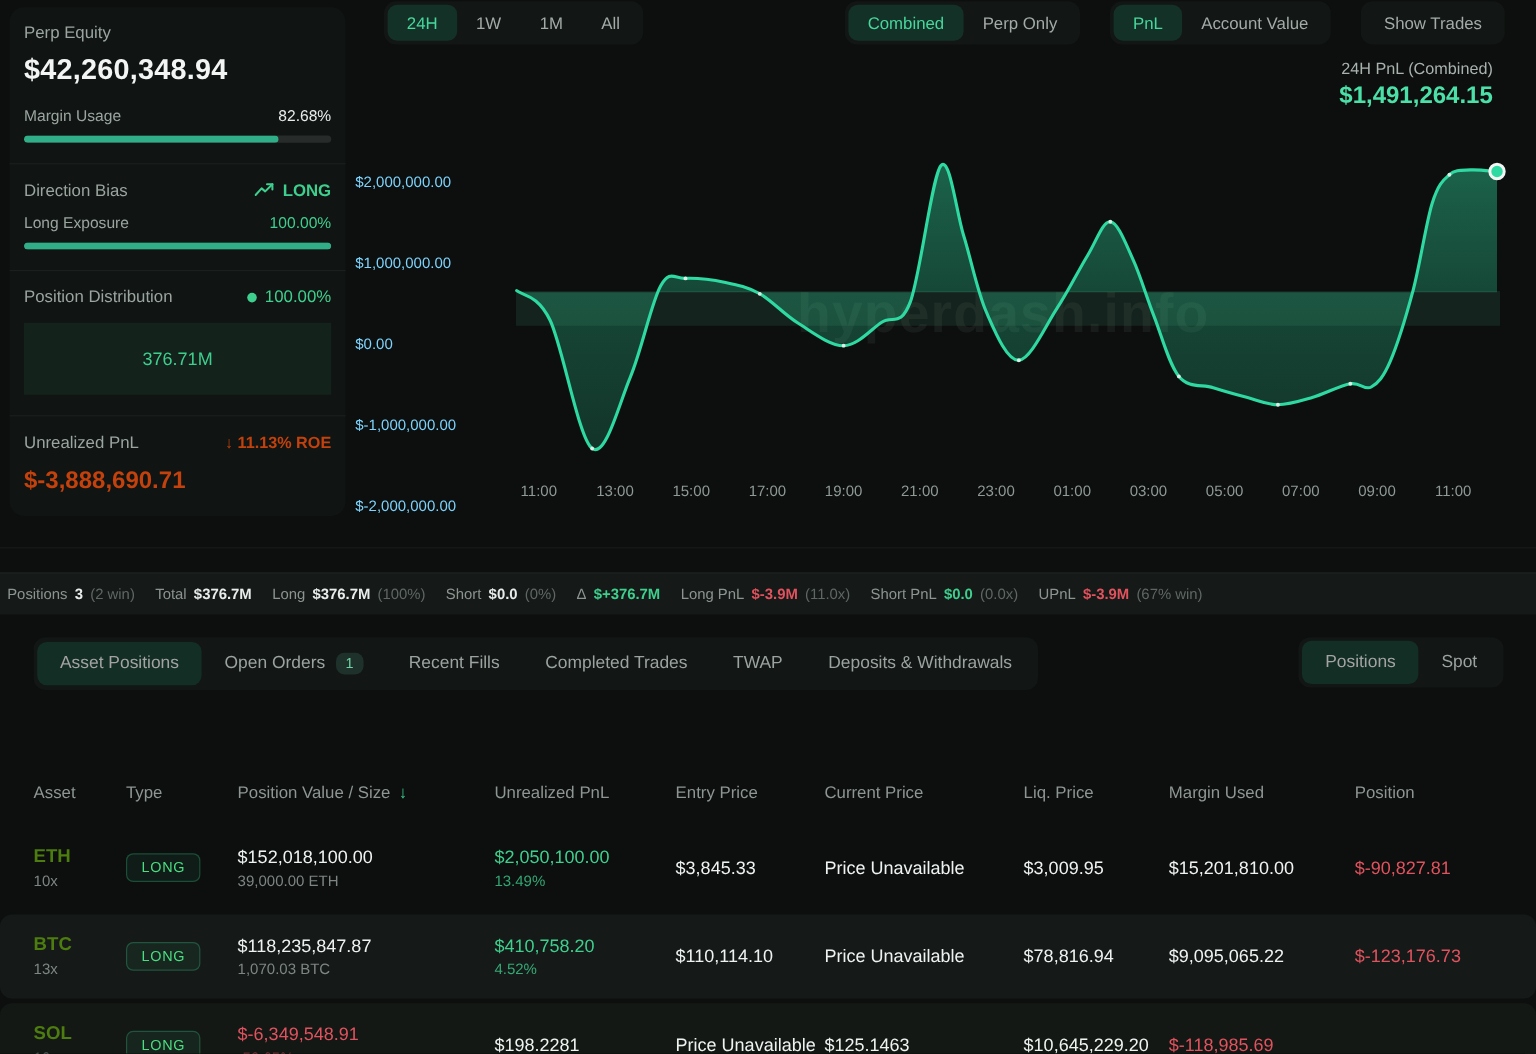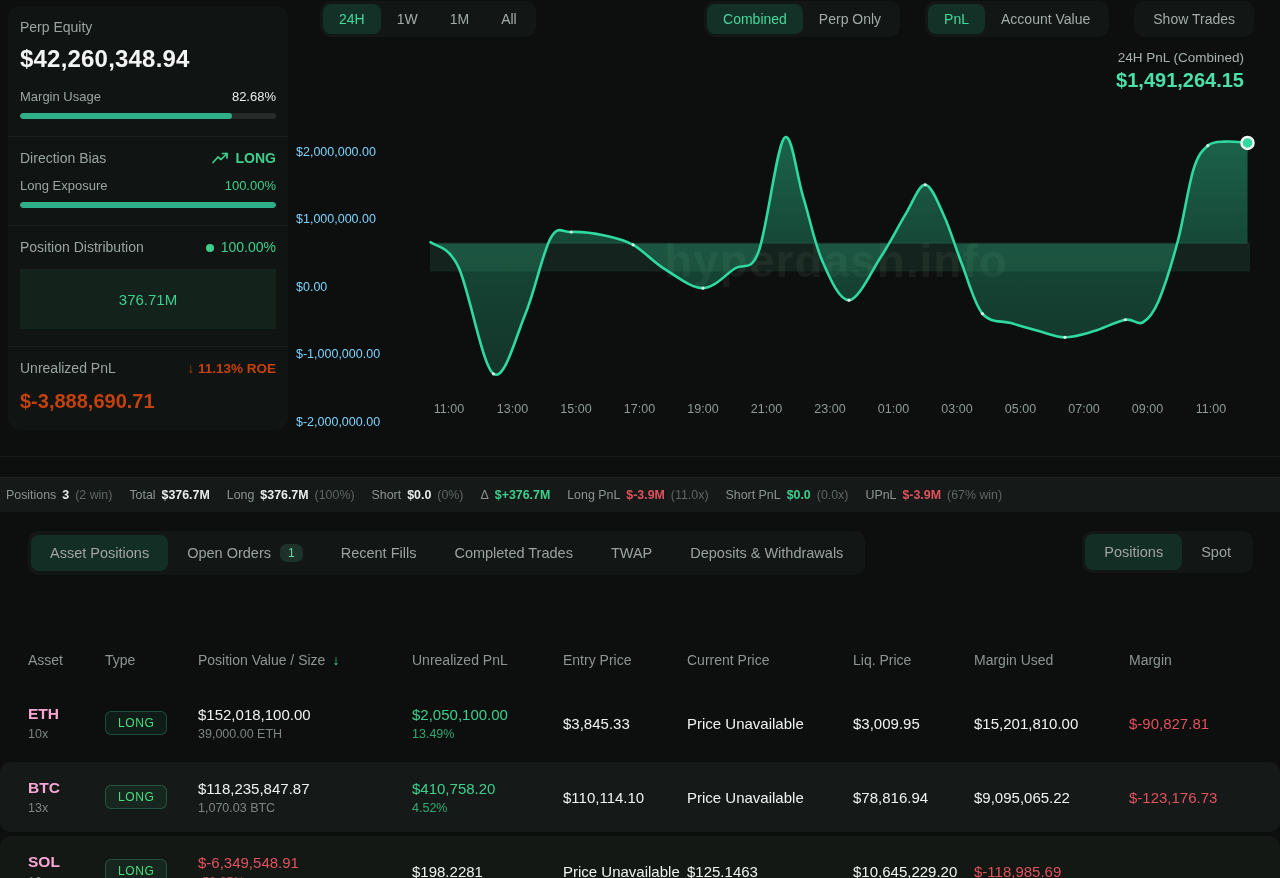--- a/index.html
+++ b/index.html
@@ -75,21 +75,21 @@
   .thead { height:40px; font-size:14px; color:#8d9692; margin-bottom:8px; }
   .th-cell { display:flex; align-items:center; }
   .sort-arrow { color:#3ecf8e; margin-left:7px; font-size:14px; }
   .trow { height:70px; margin-bottom:4px; border-radius:10px; }
   .trow.r1 { background:#151a18; }
   .trow.r2 { background:#141815; }
   .cell-main { font-size:15px; color:#eef2f0; }
   .cell-main.green { color:#3ecf8e; } .cell-main.red { color:#e0525e; }
   .cell-sub { font-size:12.5px; color:#7d8683; margin-top:4px; }
   .cell-sub.green { color:#3ecf8e; opacity:.78; } .cell-sub.red { color:#e0525e; opacity:.78; }
-  .asset-sym { font-size:15.5px; font-weight:700; color:#f9a8d4; }
+  .asset-sym { font-size:15.5px; font-weight:700; color:#4d7c0f; }
   .badge-long { display:inline-block; padding:4px 12px; font-size:12px; letter-spacing:.6px; color:#4ade80;
                 background:rgba(62,207,142,0.07); border:1px solid rgba(62,207,142,0.28); border-radius:6px; }
 </style>
 </head>
 <body>
 
 <div id="sidebar">
   <div class="side-sec">
     <div class="side-label">Perp Equity</div>
     <div class="big-value">$42,260,348.94</div>
@@ -310,21 +310,21 @@
       <div class="th-cell">
         <span>Current Price</span>
       </div>
       <div class="th-cell">
         <span>Liq. Price</span>
       </div>
       <div class="th-cell">
         <span>Margin Used</span>
       </div>
       <div class="th-cell">
-        <span>Margin</span>
+        <span>Position</span>
       </div>
     </div>
   <div id="tbody">
       <div class="trow r0">
         <div class="tcell">
           <div class="asset-sym">ETH</div>
           <div class="cell-sub">10x</div>
         </div>
         <div class="tcell"><span class="badge-long">LONG</span></div>
         <div class="tcell">

